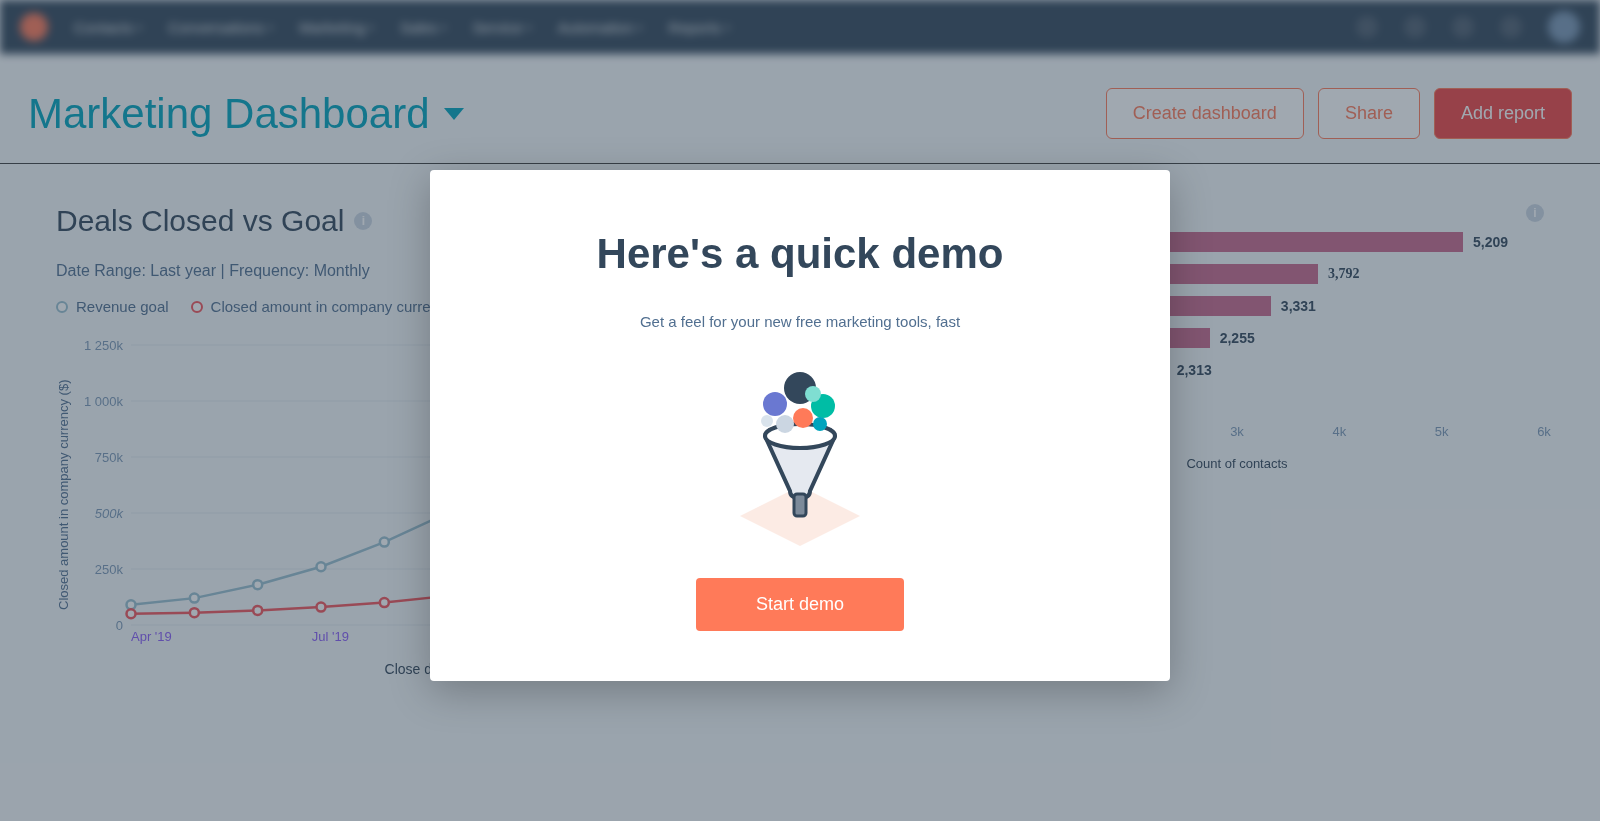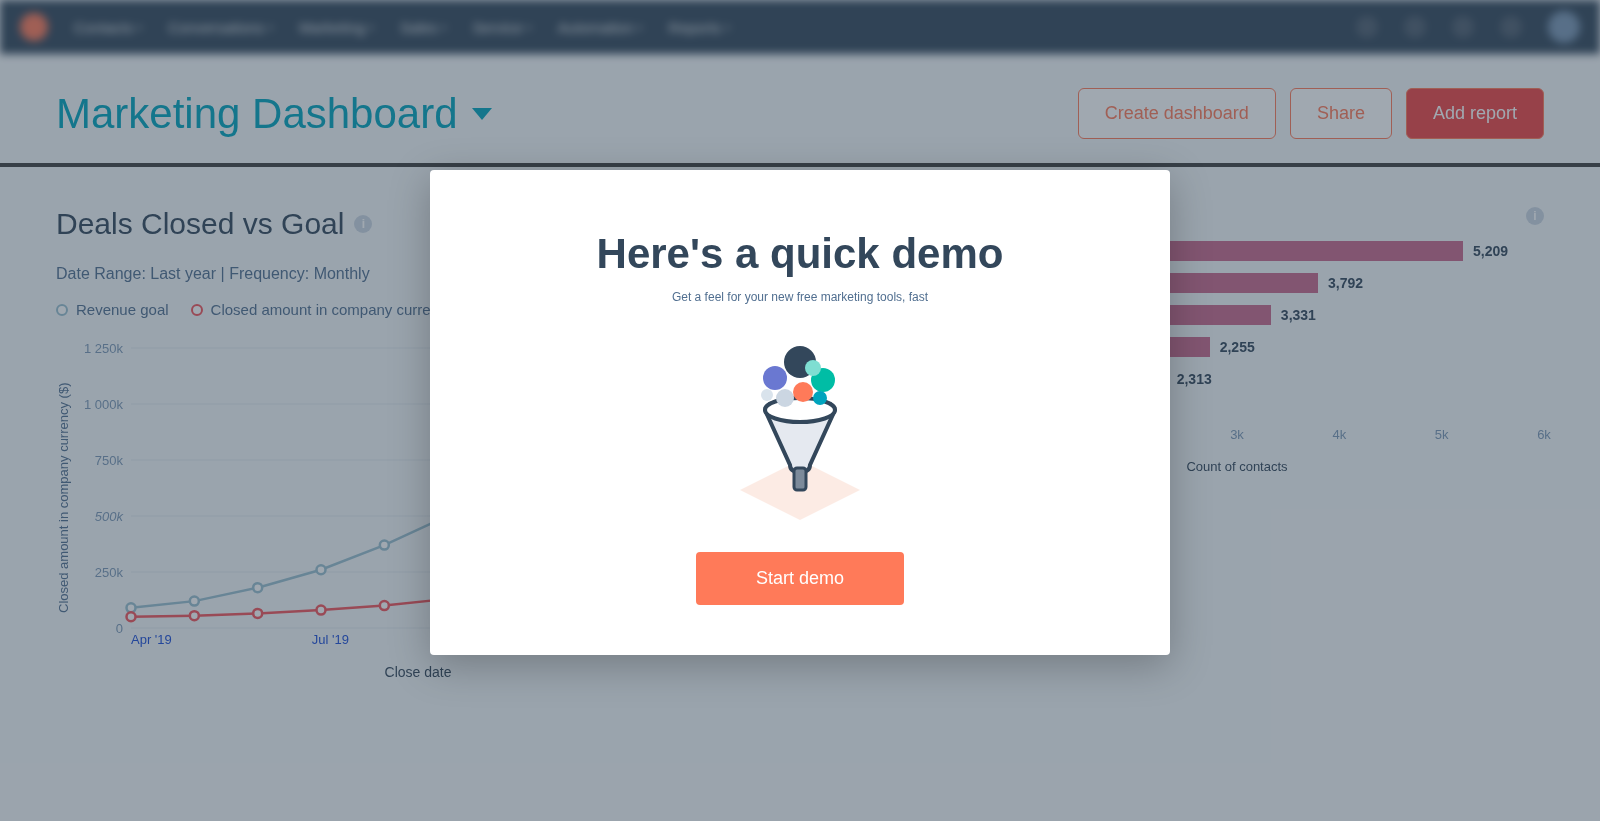--- a/index.html
+++ b/index.html
@@ -19,25 +19,25 @@
   }
   .topnav .logo { width: 28px; height: 28px; background:#ff7a59; border-radius:50%; }
   .topnav .nav-item { font-size: 15px; opacity:.85; display:flex; align-items:center; gap:4px; }
   .topnav .nav-item .caret { font-size:10px; opacity:.7; }
   .topnav .spacer { flex:1; }
   .topnav .right-icon { width:22px; height:22px; background:#516071; border-radius:50%; }
   .topnav .avatar { width:32px; height:32px; background:#7c98b6; border-radius:50%; }
 
   
   .page-header {
-    padding: 34px 56px 24px;
+    padding: 34px 28px 24px;
     display:flex;
     justify-content:space-between;
     align-items:center;
-    border-bottom:4px solid #404040;
+    border-bottom:1px solid #404040;
     background:#f5f8fa;
   }
   .page-title {
     color:#00a4bd;
     font-size:42px;
     font-weight:400;
     display:flex;
     align-items:center;
     gap:14px;
   }
@@ -64,26 +64,26 @@
   .swatch-goal { border-color:#99bfcf; }
   .swatch-closed { border-color:#f2545b; }
 
   
   .line-chart-wrap { display:flex; margin-top:20px; }
   .yaxis-label { writing-mode:vertical-rl; transform:rotate(180deg); font-size:13px; color:#516f90; text-align:center; }
   .line-chart { position:relative; width:640px; height:320px; }
   .line-chart svg { position:absolute; inset:0; }
   .y-ticks { position:absolute; left:0; top:0; height:290px; width:60px; }
   .y-tick { position:absolute; right:8px; font-size:13px; color:#7c98b6; transform:translateY(-50%);text-align:center; }
-  .x-ticks { position:absolute; left:60px; right:0; bottom:0; height:26px; display:flex; justify-content:space-between; font-size:13px; color:#1d4ed8; }
+  .x-ticks { position:absolute; left:60px; right:0; bottom:0; height:26px; display:flex; justify-content:space-between; font-size:13px; color:#8b5cf6; }
   .xaxis-label { text-align:center; font-size:14px; font-weight:500; color:#33475b; margin-top:6px; }
 
   
   .bar-chart { margin-top:10px; }
-  .bar-row { display:flex; align-items:center; height:32px; gap:10px; }
+  .bar-row { display:flex; height:32px; gap:10px; }
   .bar-row .cat { width:100px; text-align:right; font-size:13px; color:#516f90; }
   .bar-row .track { flex:1; position:relative; height:20px; }
   .bar-row .bar { position:absolute; top:0; left:0; height:100%; background:#c9698d; }
   .bar-row .val { position:absolute; top:0; height:100%; display:flex; align-items:center; font-size:14px; font-weight:700; color:#33475b; }
   .bar-xaxis { display:flex; margin-left:110px; gap:0; height:24px; position:relative; }
   .bar-xtick { position:absolute; font-size:13px; color:#7c98b6; transform:translateX(-50%); }
   .bar-xlabel { text-align:center; font-size:13px; color:#33475b; margin:8px 0 0 110px; }
 
   
   .scrim {
@@ -97,21 +97,21 @@
     left:50%; top:170px;
     transform:translateX(-50%);
     width:740px;
     background:#fff;
     border-radius:4px;
     padding:60px 40px 50px;
     text-align:center;
     box-shadow:0 10px 40px rgba(0,0,0,.25);
   }
   .modal h1 { font-size:42px; font-weight:700; color:#33475b; }
-  .modal p  { margin-top:12px; font-size:12px; color:#516f90; }
+  .modal p  { margin-top:35px; font-size:15px; color:#516f90; }
   .illus { margin:36px auto 0; width:170px; height:180px; position:relative; }
   .modal-btn {
     margin-top:32px;
     background:#ff7a59;
     color:#fff;
     font-size:18px;
     padding:16px 60px;
     border:none;
     border-radius:4px;
     cursor:pointer;
@@ -248,21 +248,21 @@
           <div class="cat"></div>
           <div class="track">
             <div class="bar" style="width: 86.8167%;"></div>
             <div class="val" style="left: calc(86.8167% + 10px);">5,209</div>
           </div>
         </div>
         <div class="bar-row">
           <div class="cat"></div>
           <div class="track">
             <div class="bar" style="width: 63.2%;"></div>
-            <div class="val" style="left: calc(63.2% + 10px);">3,792</div>
+            <div class="val" style="left: calc(63.2% + 10px); font-family: Liberation Serif, serif;">3,792</div>
           </div>
         </div>
         <div class="bar-row">
           <div class="cat"></div>
           <div class="track">
             <div class="bar" style="width: 55.5167%;"></div>
             <div class="val" style="left: calc(55.5167% + 10px);">3,331</div>
           </div>
         </div>
         <div class="bar-row">

